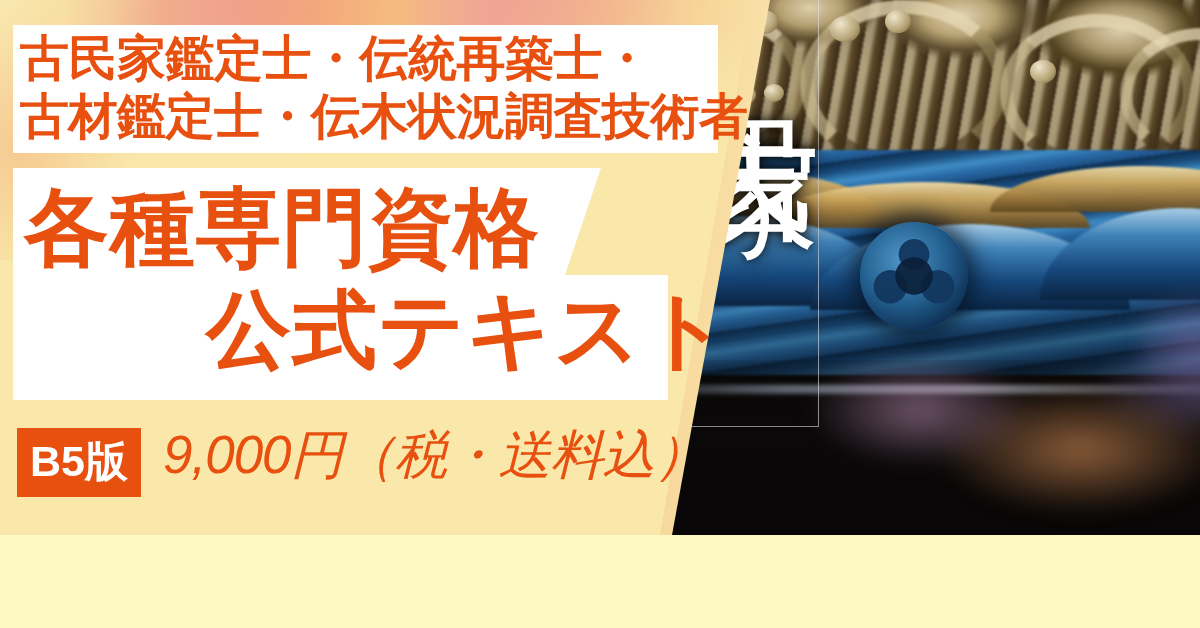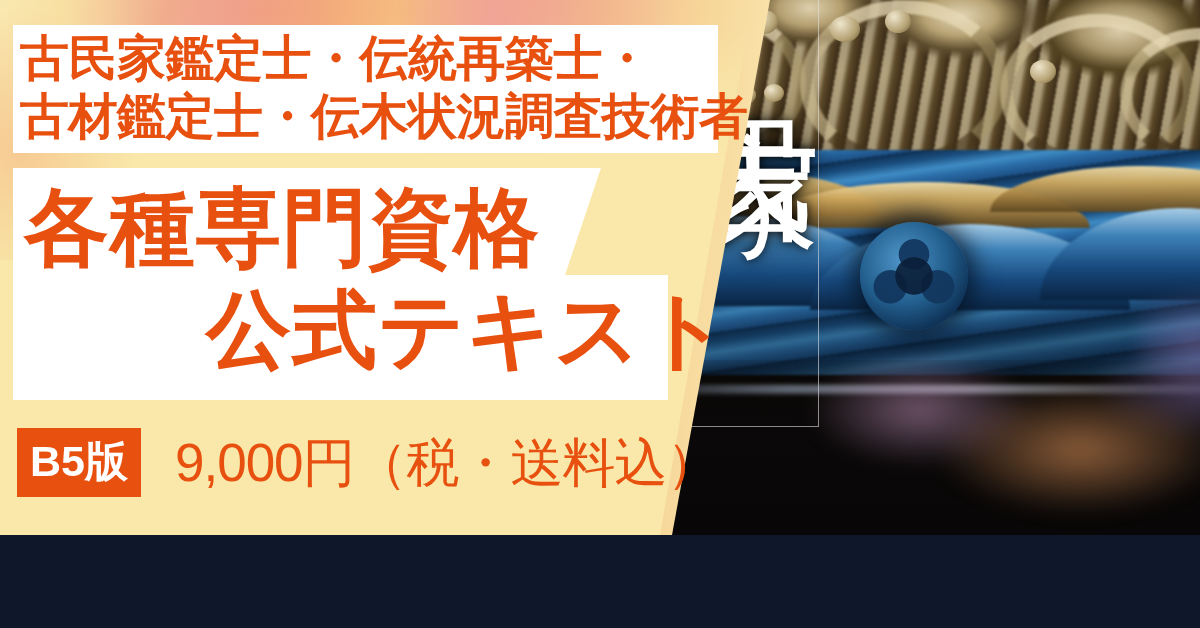--- a/index.html
+++ b/index.html
@@ -6,21 +6,21 @@
     margin: 0;
     padding: 0;
     background: #ffffff;
   }
   #banner {
     position: relative;
     width: 1200px;
     height: 628px;
     overflow: hidden;
     font-family: "Liberation Sans", "DejaVu Sans", sans-serif;
-    background: #0f172a;
+    background: #fef9c3;
   }
 
   
   .cover-photo {
     position: absolute;
     left: 600px;
     top: 0;
     width: 600px;
     height: 535px;
     overflow: hidden;
@@ -247,41 +247,41 @@
     letter-spacing: 1px;
     white-space: nowrap;
     margin-left: 38px;
   }
 
   
   .price-row {
     position: absolute;
     left: 17px; top: 428px;
     display: flex;
-    align-items: center;
-    gap: 12px;
+    align-items: flex-start;
   }
   .size-badge {
     background: #e8500f;
     color: #ffffff;
     font-size: 43px;
     font-weight: bold;
     line-height: 1;
     padding: 12px 13px 14px 13px;
     letter-spacing: 0px;
     white-space: nowrap;
   }
   .price-text {
     margin-left: 22px;
     color: #e8500f;
     font-size: 53px;
     font-weight: 500;
     line-height: 1;
     letter-spacing: -1px;
     white-space: nowrap;
+    font-style: italic;
   }
 
   
   .cta-bar {
     position: absolute;
     left: 0; top: 533px;
     width: 1200px; height: 95px;
     background: #e8500f;
     display: flex;
     align-items: center;

